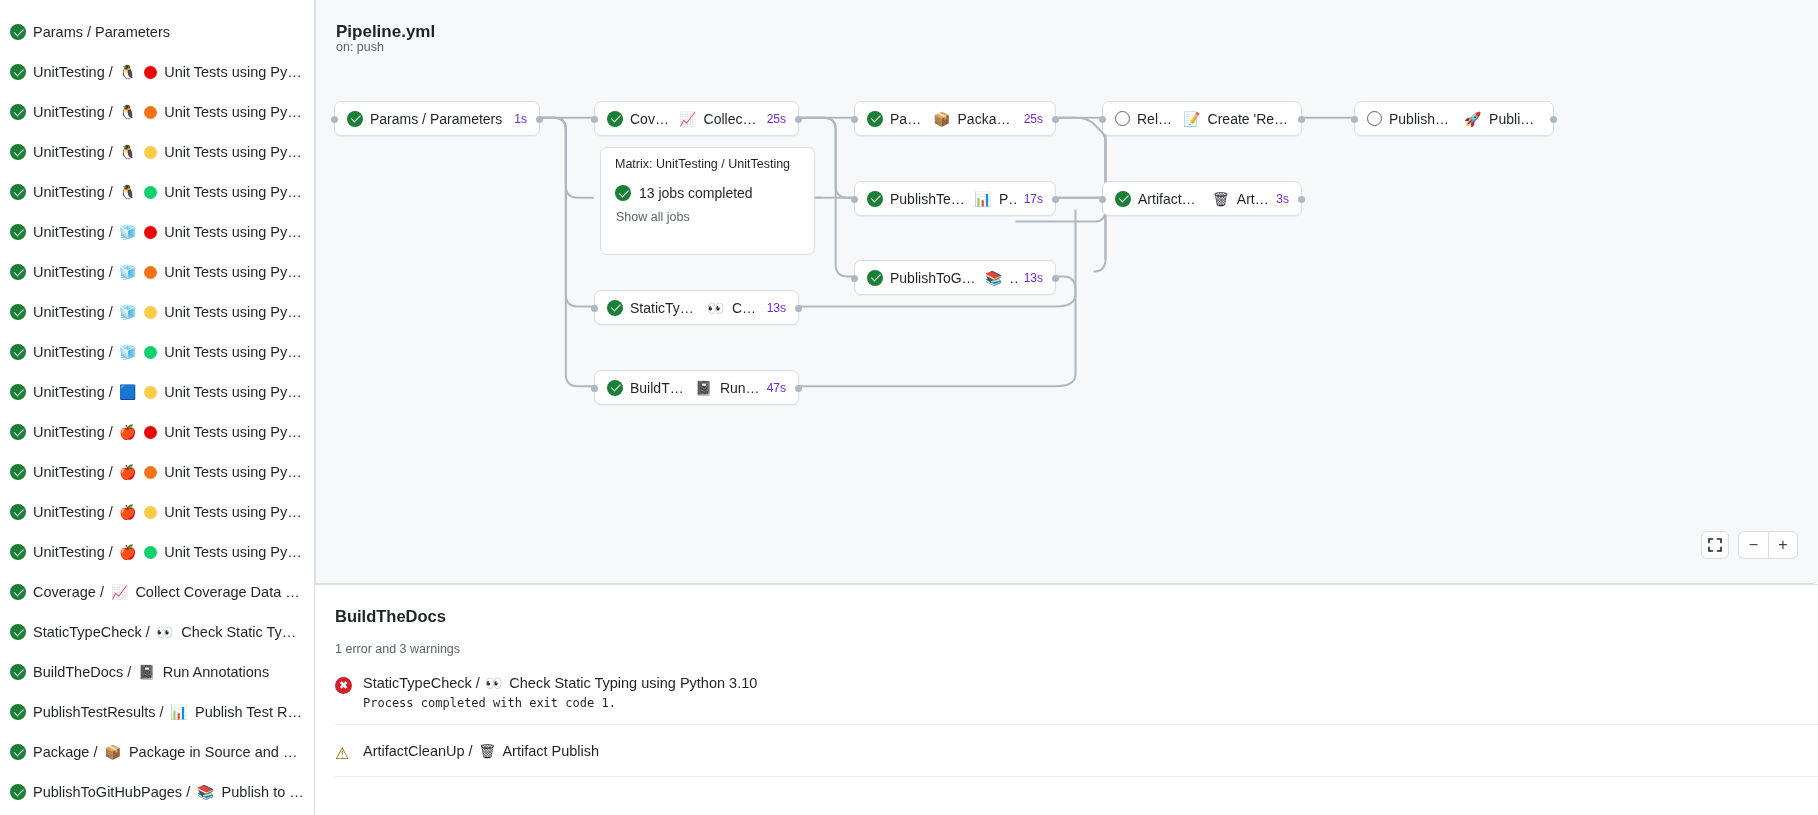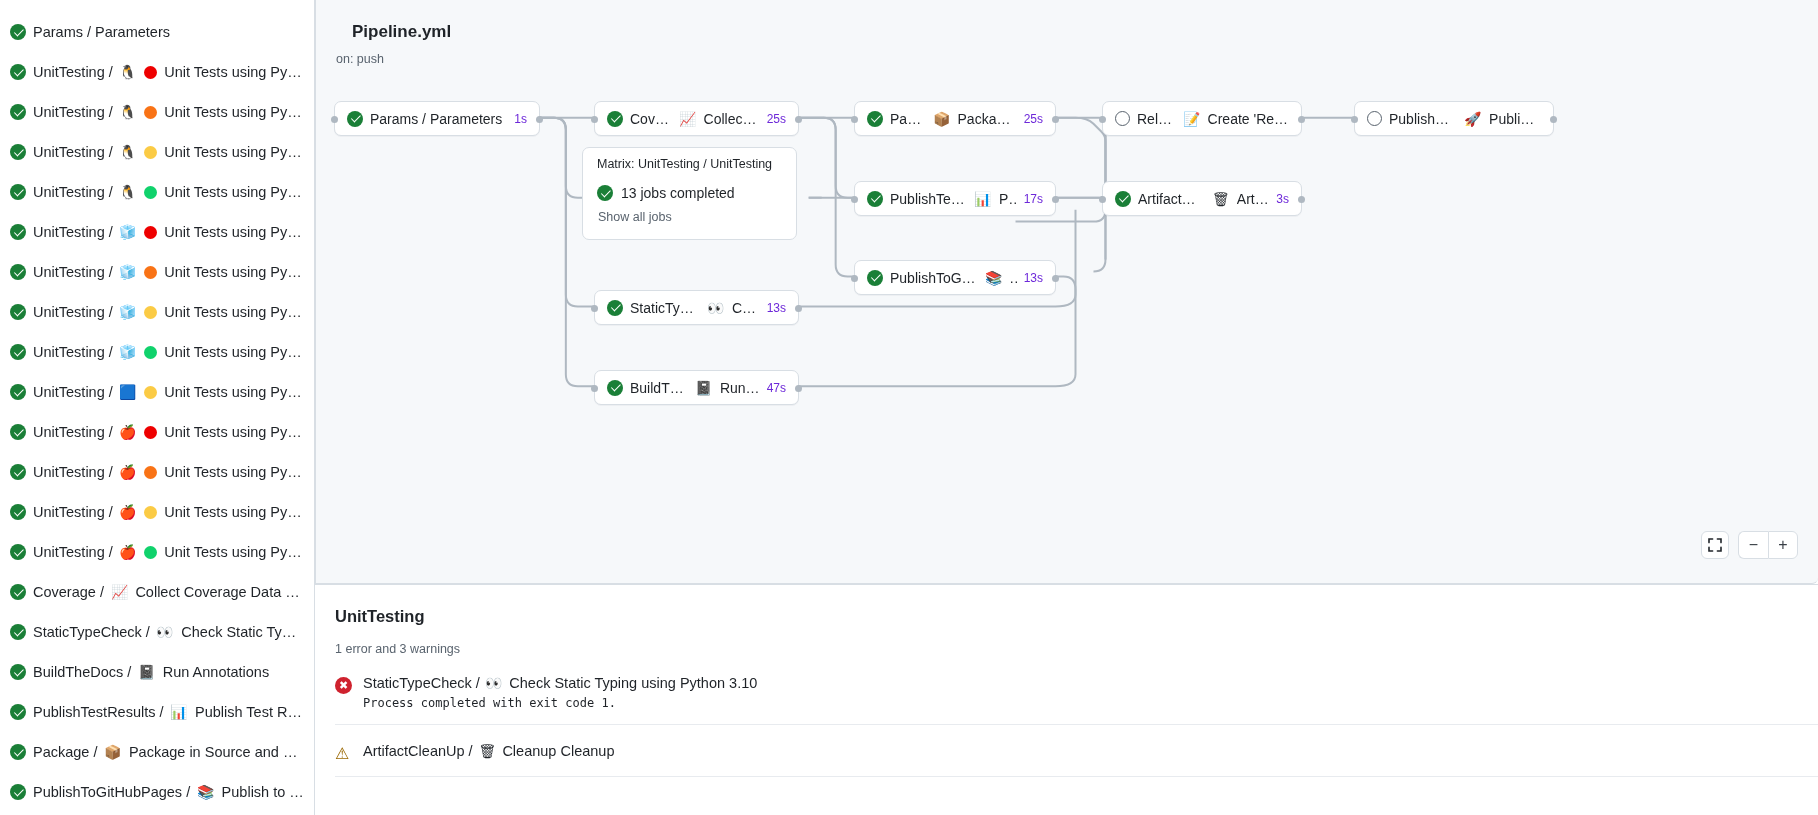--- a/index.html
+++ b/index.html
@@ -56,22 +56,22 @@
   .graph-panel {
     margin: 0;
     background: #f6f8fa;
     border: 1px solid #d8dee4;
     border-top: none; border-right: none;
     border-radius: 0 0 6px 0;
     height: 584px;
     position: relative;
     overflow: hidden;
   }
-  .panel-title { position: absolute; left: 36px; top: 22px; font-size: 17px; font-weight: 600; color: #1f2328; }
-  .panel-sub { position: absolute; left: 20px; top: 52px; font-size: 12.5px; color: #59636e; }
+  .panel-title { position: absolute; left: 20px; top: 22px; font-size: 17px; font-weight: 600; color: #1f2328; }
+  .panel-sub { position: absolute; left: 20px; top: 40px; font-size: 12.5px; color: #59636e; }
 
   .canvas { position: absolute; inset: 0; }
   .edges { position: absolute; inset: 0; width: 100%; height: 100%; pointer-events: none; }
 
   .node {
     position: absolute;
     background: #ffffff;
     border: 1px solid #d8dee4;
     border-radius: 7px;
     height: 35px;
@@ -430,21 +430,21 @@
       <div class="node" id="n-builddocs" style="left:278px; top:370px;  width:205px;">
           <span class="port" style="left: -4px; top: 14px;"></span>
           <span class="port" style="right: -4px; top: 14px;"></span>
           <span class="ck"></span>
           <span class="nlabel">BuildTheDocs / </span>
           <span class="emo">📓</span>
           <span class="nlabel">Run Buil...</span>
           <span class="ntime" style="margin-left: auto;">47s</span>
         </div>
 
-      <div class="matrix-box" style="left:266px; top:147px; width:215px; height:93px;">
+      <div class="matrix-box" style="left:284px; top:147px; width:215px; height:108px;">
         <div class="matrix-title">Matrix: UnitTesting / UnitTesting</div>
         <div class="matrix-row">
           <span class="ck"></span>
           <span>13 jobs completed</span>
         </div>
         <div class="matrix-sub">Show all jobs</div>
       </div>
 
       <div class="zoom-ctl">
         <div class="zbtn sq">
@@ -458,21 +458,21 @@
           </svg>
         </div>
         <div class="zpair">
           <div class="zseg">−</div>
           <div class="zseg">+</div>
         </div>
       </div>
     </div>
 
     <div class="ann-panel">
-      <div class="ann-title">UnitTesting</div>
+      <div class="ann-title">BuildTheDocs</div>
       <div class="ann-sub">1 error and 3 warnings</div>
       <div id="ann-list">
           <div class="ann-row">
             <div class="ann-icon">
               <div class="err-icon">✖</div>
             </div>
             <div>
               <div class="ann-head">
                 <span>StaticTypeCheck / </span>
                 <span class="emo">👀</span>
@@ -482,21 +482,21 @@
             </div>
           </div>
           <div class="ann-row">
             <div class="ann-icon">
               <div class="warn-icon">⚠</div>
             </div>
             <div>
               <div class="ann-head">
                 <span>ArtifactCleanUp / </span>
                 <span class="emo">🗑</span>
-                <span>Cleanup Cleanup</span>
+                <span>Artifact Publish</span>
               </div>
             </div>
           </div>
         </div>
     </div>
 
   </div>
 </div>
 
 </body></html>

